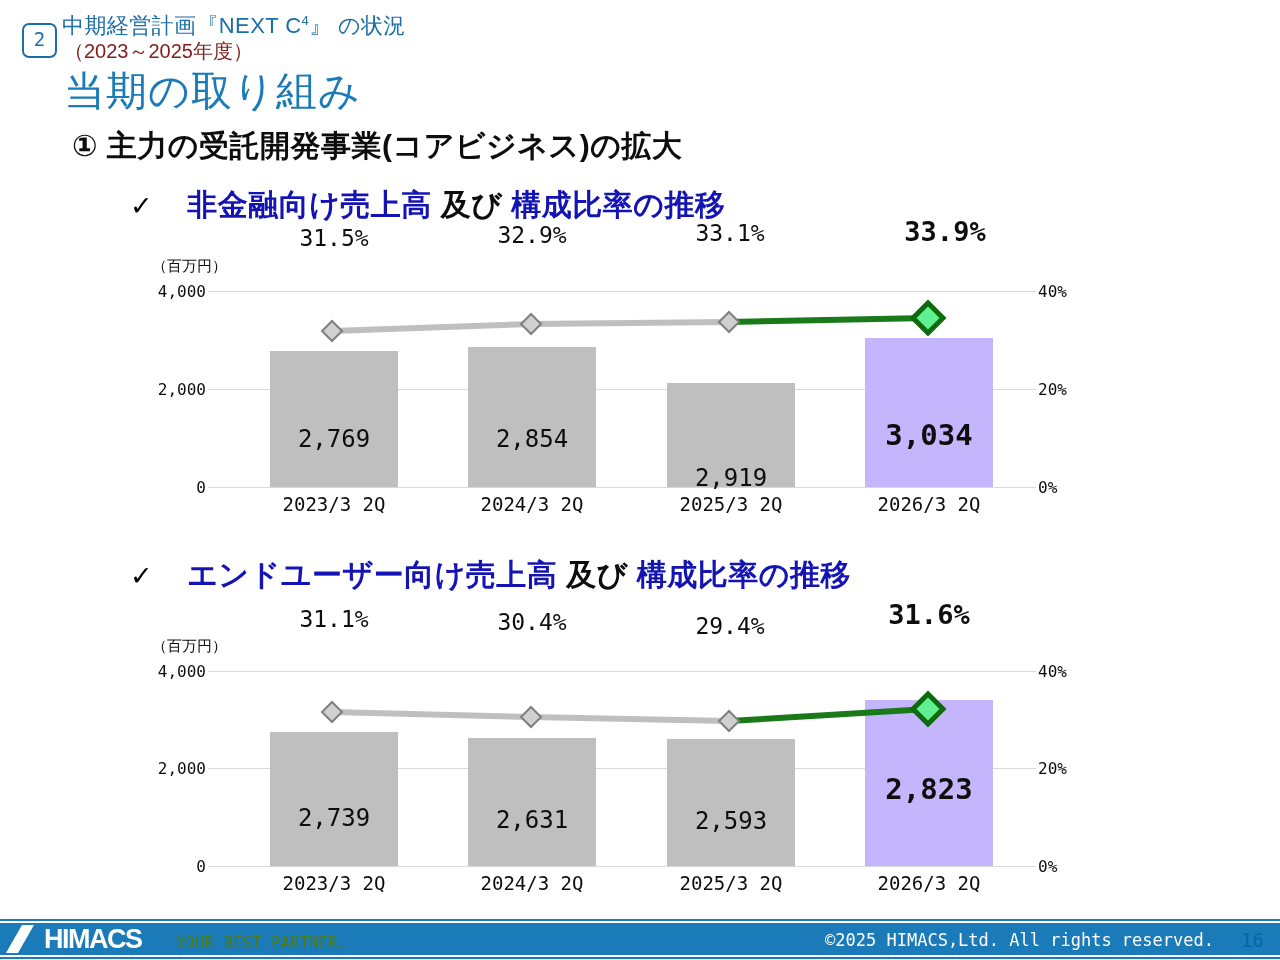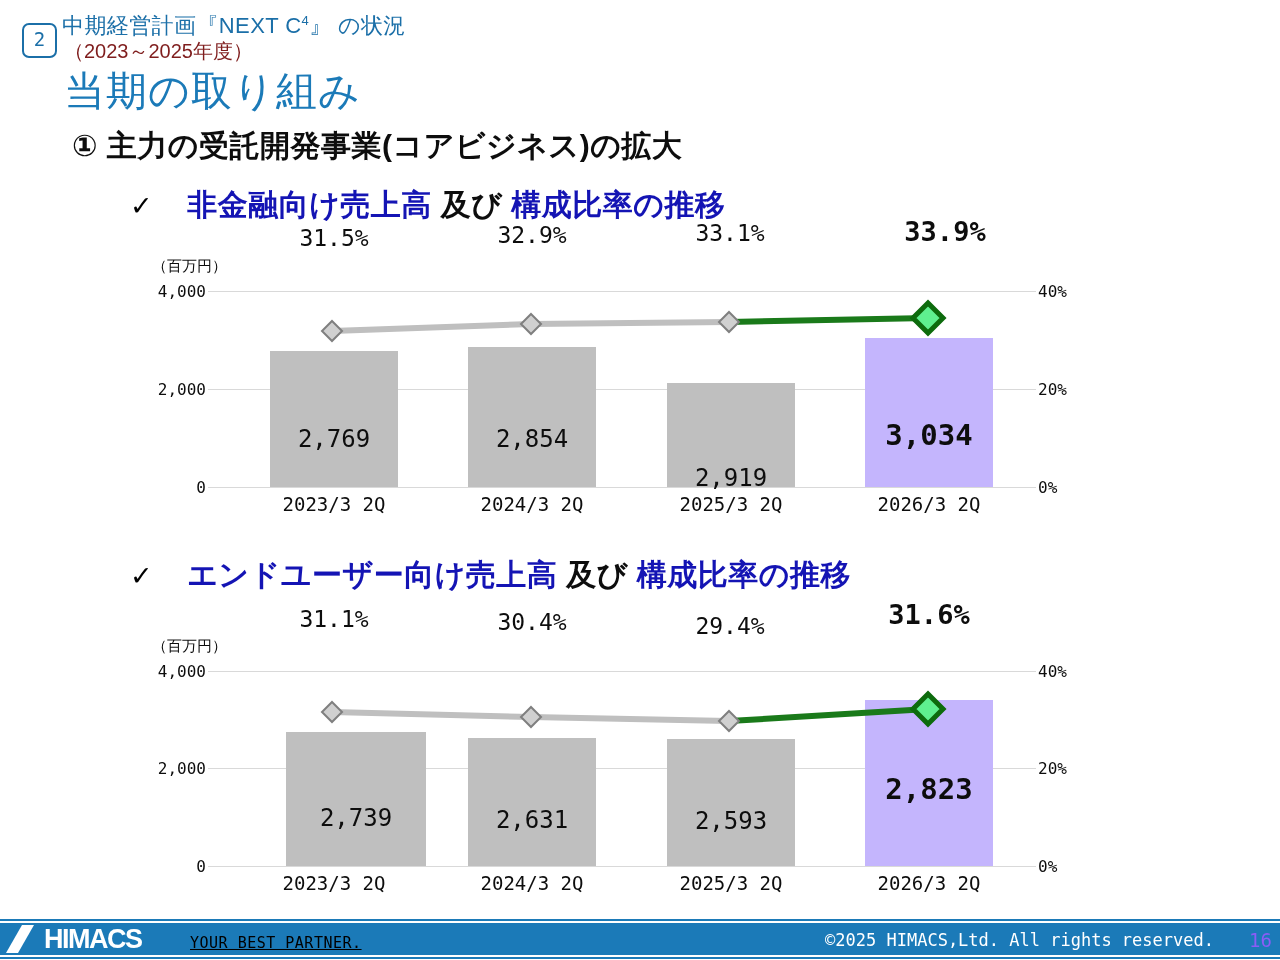--- a/index.html
+++ b/index.html
@@ -230,40 +230,39 @@
     left: 44px; top: 9px;
     font-size: 27px;
     font-weight: bold;
     color: #ffffff;
     letter-spacing: -1.5px;
     font-family: "Liberation Sans", sans-serif;
     font-style: normal;
   }
   #brand-tagline {
     position: absolute;
-    left: 190px; top: 19px;
+    left: 176px; top: 19px;
     font-size: 15px;
-    color: #000000;
+    color: #4d7c0f;
     letter-spacing: 0.5px;
     font-family: "DejaVu Sans Mono", monospace;
-    text-decoration: underline;
   }
   #copyright {
     position: absolute;
     right: 66px; top: 15px;
     font-size: 17px;
     color: #ffffff;
     white-space: nowrap;
     font-family: "DejaVu Sans Mono", monospace;
   }
   #page-number {
     position: absolute;
-    right: 8px; top: 14px;
+    right: 16px; top: 14px;
     font-size: 19px;
-    color: #8b5cf6;
+    color: #0369a1;
     font-family: "DejaVu Sans Mono", monospace;
   }
 </style>
 </head>
 <body>
 
 <div id="header-block">
   <div id="page-badge">2</div>
   <div id="plan-title">
     <span>中期経営計画『NEXT C</span><span class="sup">4</span><span>』 の状況</span>
@@ -353,21 +352,21 @@
     <div class="gridtick right" style="top:195px;"></div>
 
     <div class="ytick-left" style="top:0px;">4,000</div>
     <div class="ytick-left" style="top:97px;">2,000</div>
     <div class="ytick-left" style="top:195px;">0</div>
 
     <div class="ytick-right" style="top:0px;">40%</div>
     <div class="ytick-right" style="top:97px;">20%</div>
     <div class="ytick-right" style="top:195px;">0%</div>
 
-    <div class="bar grey" style="left:64px;  width:140px; height:134px;text-decoration:underline;">
+    <div class="bar grey" style="left:48px;  width:128px; height:134px;text-decoration:underline;">
       <div class="bar-value" style="top:72px;">2,739</div>
     </div>
     <div class="bar grey" style="left:246px; width:128px; height:128px;">
       <div class="bar-value" style="top:68px;">2,631</div>
     </div>
     <div class="bar grey" style="left:445px; width:128px; height:127px;">
       <div class="bar-value" style="top:68px;">2,593</div>
     </div>
     <div class="bar green" style="left:643px; width:128px; height:166px;">
       <div class="bar-value hl" style="top:72px;">2,823</div>

